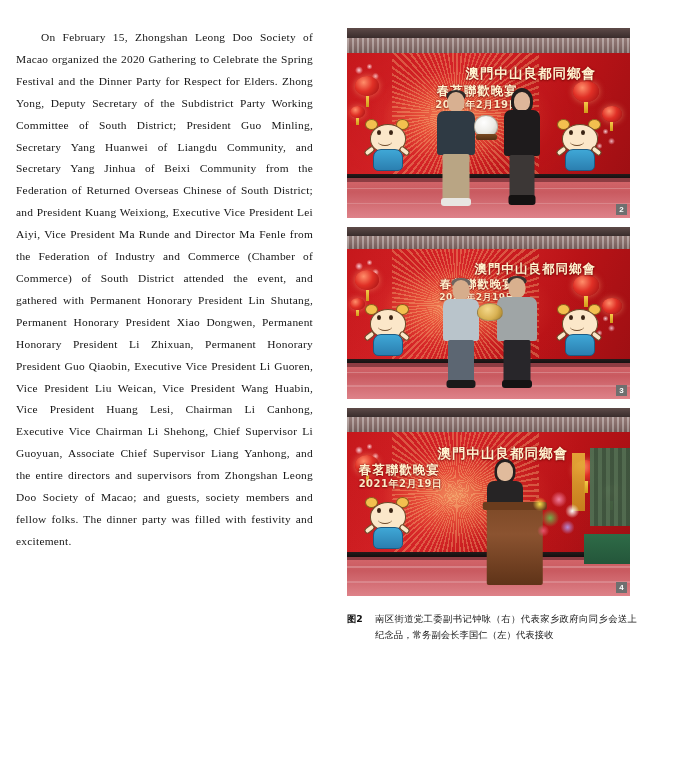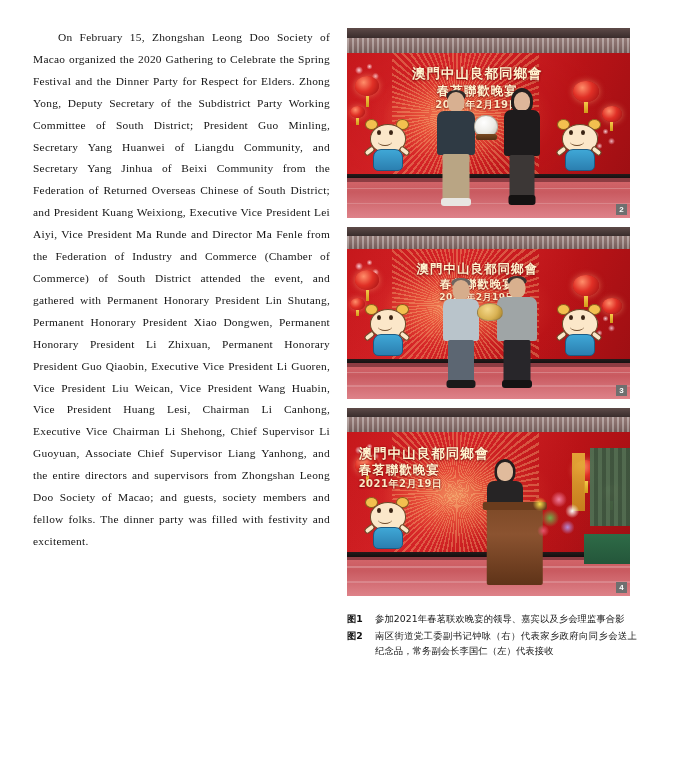--- a/index.html
+++ b/index.html
@@ -19,21 +19,21 @@
   .page {
     position: absolute;
     left: 0; top: 0;
     width: 675px;
     height: 781px;
   }
 
   
   .text-column {
     position: absolute;
-    left: 33px;
+    left: 16px;
     top: 27px;
     width: 297px;
   }
   .body-paragraph {
     margin: 0;
     font-family: "Liberation Serif", serif;
     font-size: 11.4px;
     line-height: 21.9px;
     text-align: justify;
     text-justify: inter-word;
@@ -124,21 +124,21 @@
     left: 4%;
     top: 10%;
     width: 84%;
     text-align: center;
     font-family: "DejaVu Sans", sans-serif;
     color: #fff3cf;
     text-shadow: 0 0 2px rgba(120,0,0,0.85), 0 1px 2px rgba(90,0,0,0.6);
     line-height: 1.28;
     pointer-events: none;
   }
-  .banner-line-1 { font-size: 13.5px; font-weight: bold; letter-spacing: 1px; }
+  .banner-line-1 { font-size: 13.5px; font-weight: bold; letter-spacing: 1px; text-align: right; }
   .banner-line-2 { font-size: 12.5px; font-weight: bold; letter-spacing: 1px; }
   .banner-line-3 { font-size: 10px; font-weight: bold; letter-spacing: 0.5px; opacity: 0.95; }
 
   .photo-2 .banner-line-1 { font-size: 12.5px; }
   .photo-2 .banner-line-2 { font-size: 11.5px; }
   .photo-2 .banner-line-3 { font-size: 9px; }
 
   
   .lantern {
     position: absolute;
@@ -653,24 +653,20 @@
       </div>
       <div class="flowers"></div>
 
       <div class="photo-badge">4</div>
     </div>
 
   </div>
 
   <div class="captions">
 
-    <div class="caption-row">
-      <div class="caption-label">图1</div>
-      <div class="caption-text">参加2021年春茗联欢晚宴的领导、嘉宾以及乡会理监事合影</div>
-    </div>
 
     <div class="caption-row">
       <div class="caption-label">图2</div>
       <div class="caption-text">南区街道党工委副书记钟咏（右）代表家乡政府向同乡会送上纪念品，常务副会长李国仁（左）代表接收</div>
     </div>
 
 
 
   </div>
 

